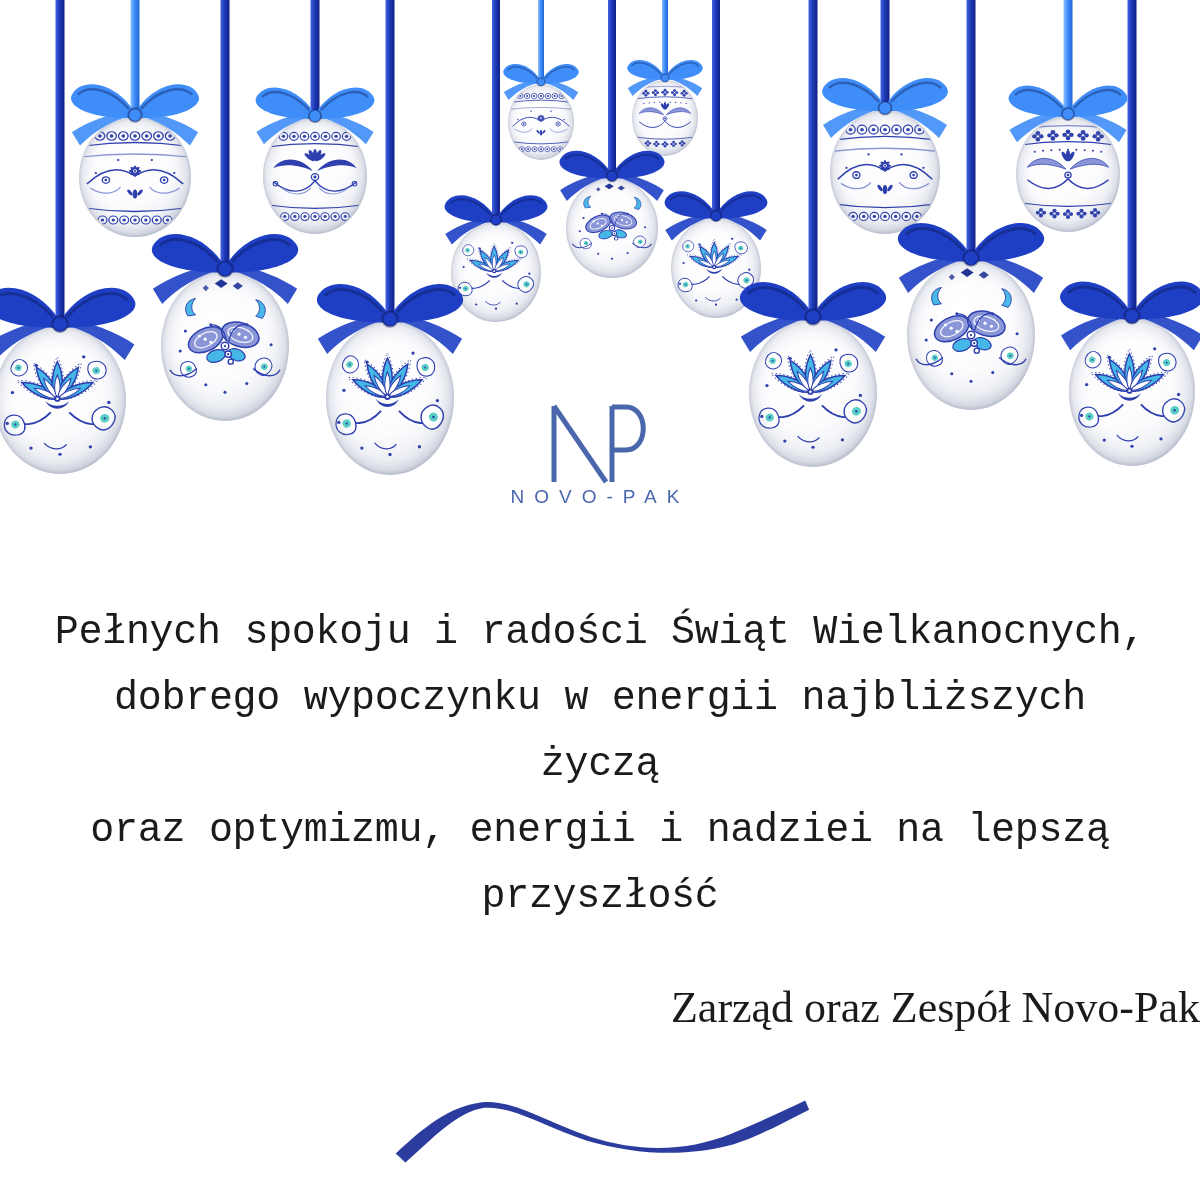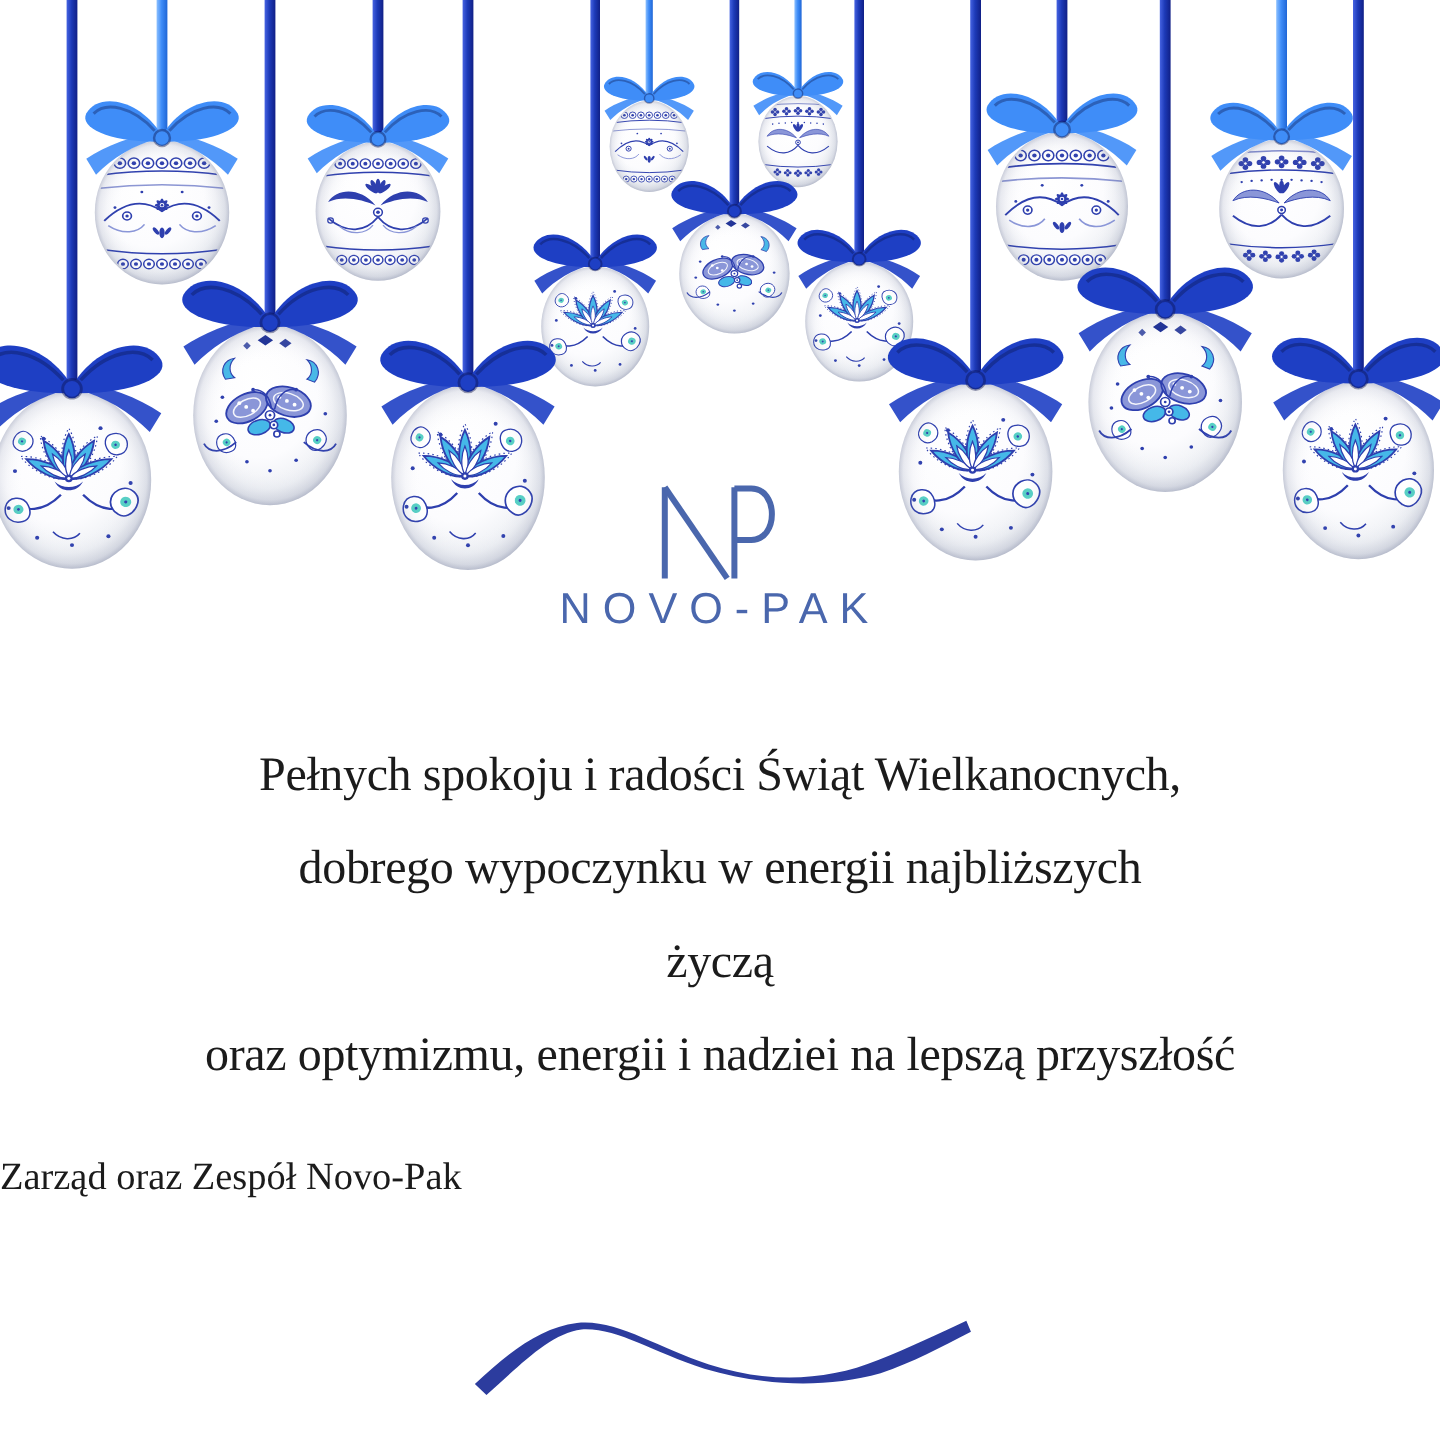--- a/index.html
+++ b/index.html
@@ -14,27 +14,27 @@
   #eggs-svg{position:absolute;left:0;top:0;width:1200px;height:560px;display:block;}
   .ln{fill:none;stroke:var(--ink);stroke-width:2.5;}
   .ln3{fill:none;stroke:var(--ink);stroke-width:3;}
   .aura{fill:none;stroke:var(--ink);stroke-width:1.5;stroke-dasharray:2,4;}
   .bow-dark{color:var(--bow-dark);}
   .bow-light{color:var(--bow-light);}
   .logo-wrap{position:absolute;left:0;right:0;top:0;pointer-events:none;}
   #np-monogram{position:absolute;left:546px;top:402px;width:112px;height:84px;}
   #np-monogram path{stroke:var(--logo);stroke-width:5;fill:none;}
   .logo-text{position:absolute;left:300px;width:600px;top:486px;text-align:center;
-             font-family:"Liberation Sans",sans-serif;font-size:36px;font-weight:500;
+             font-family:"Liberation Sans",sans-serif;font-size:19px;font-weight:500;
              letter-spacing:10px;color:var(--logo);}
   .greeting{position:absolute;left:0;right:0;top:600px;text-align:center;
             font-size:40px;line-height:66px;letter-spacing:-0.3px;color:var(--text);font-weight:400;}
-  .greeting p{margin:12px;}
-  .signature{position:absolute;left:0;right:0;top:947px;text-align:left;
-             font-size:32px;line-height:66px;color:var(--text);}
+  .greeting p{margin:0;font-family:Liberation Mono, monospace;}
+  .signature{position:absolute;left:0;right:0;top:975px;text-align:right;
+             font-size:44px;line-height:66px;color:var(--text);}
   .wave{position:absolute;left:388px;top:1086px;width:425px;height:82px;}
   .wave path{fill:var(--wave);}
 </style>
 </head>
 <body>
 
 <div class="card">
 
   <svg id="eggs-svg" viewBox="0 0 1200 560" xmlns="http://www.w3.org/2000/svg">
     <defs>

